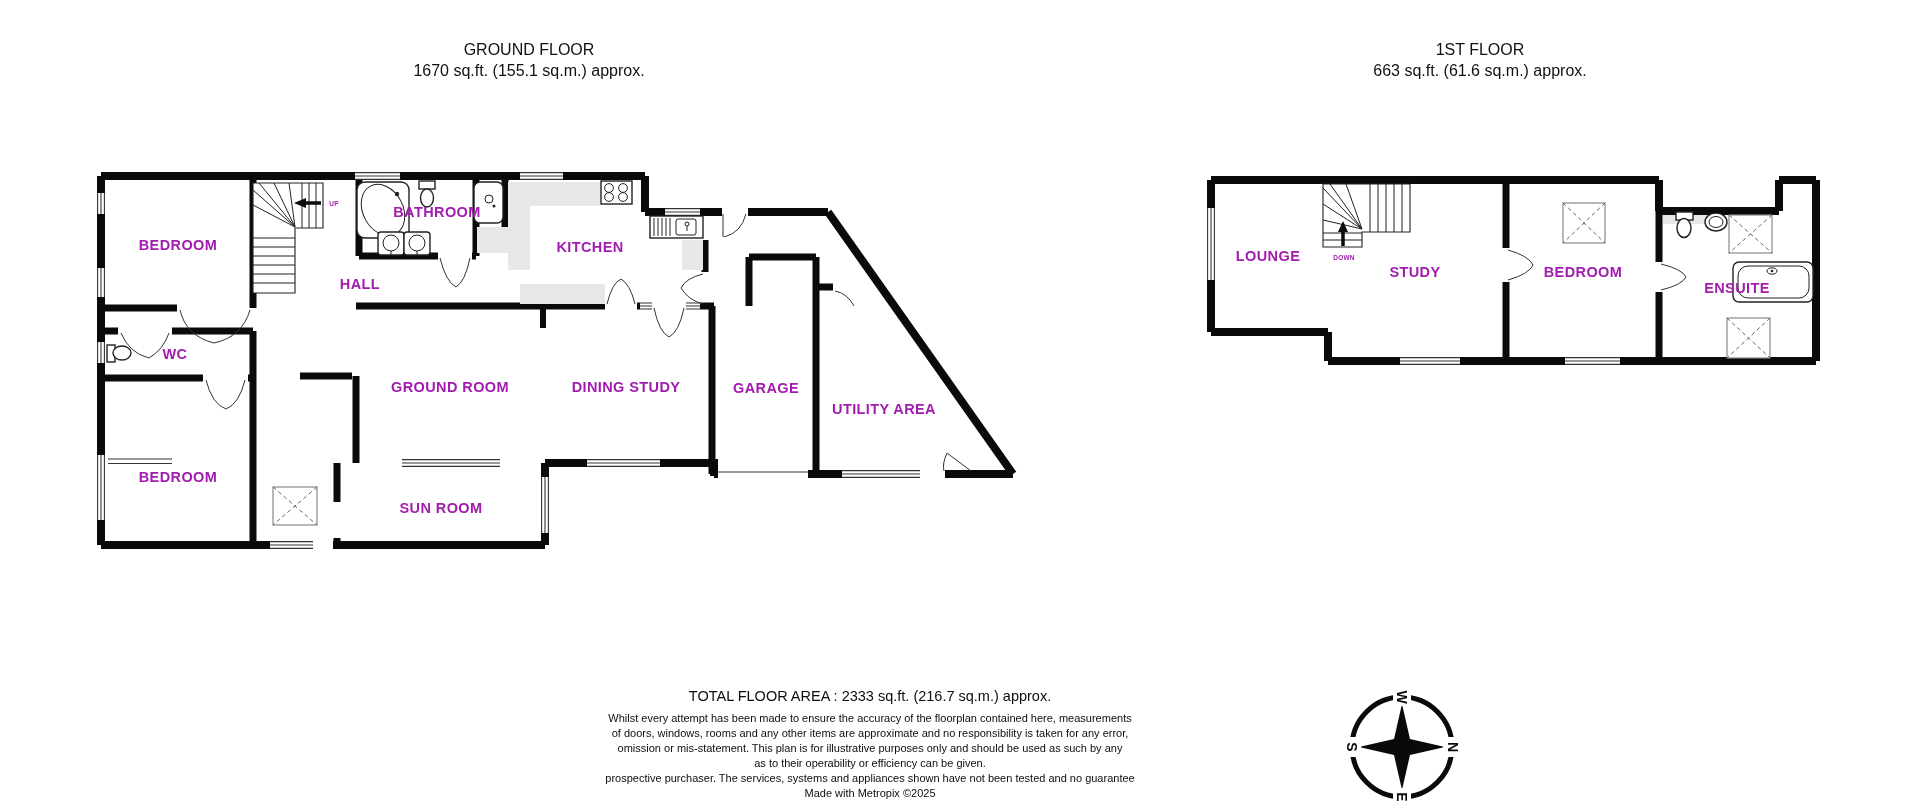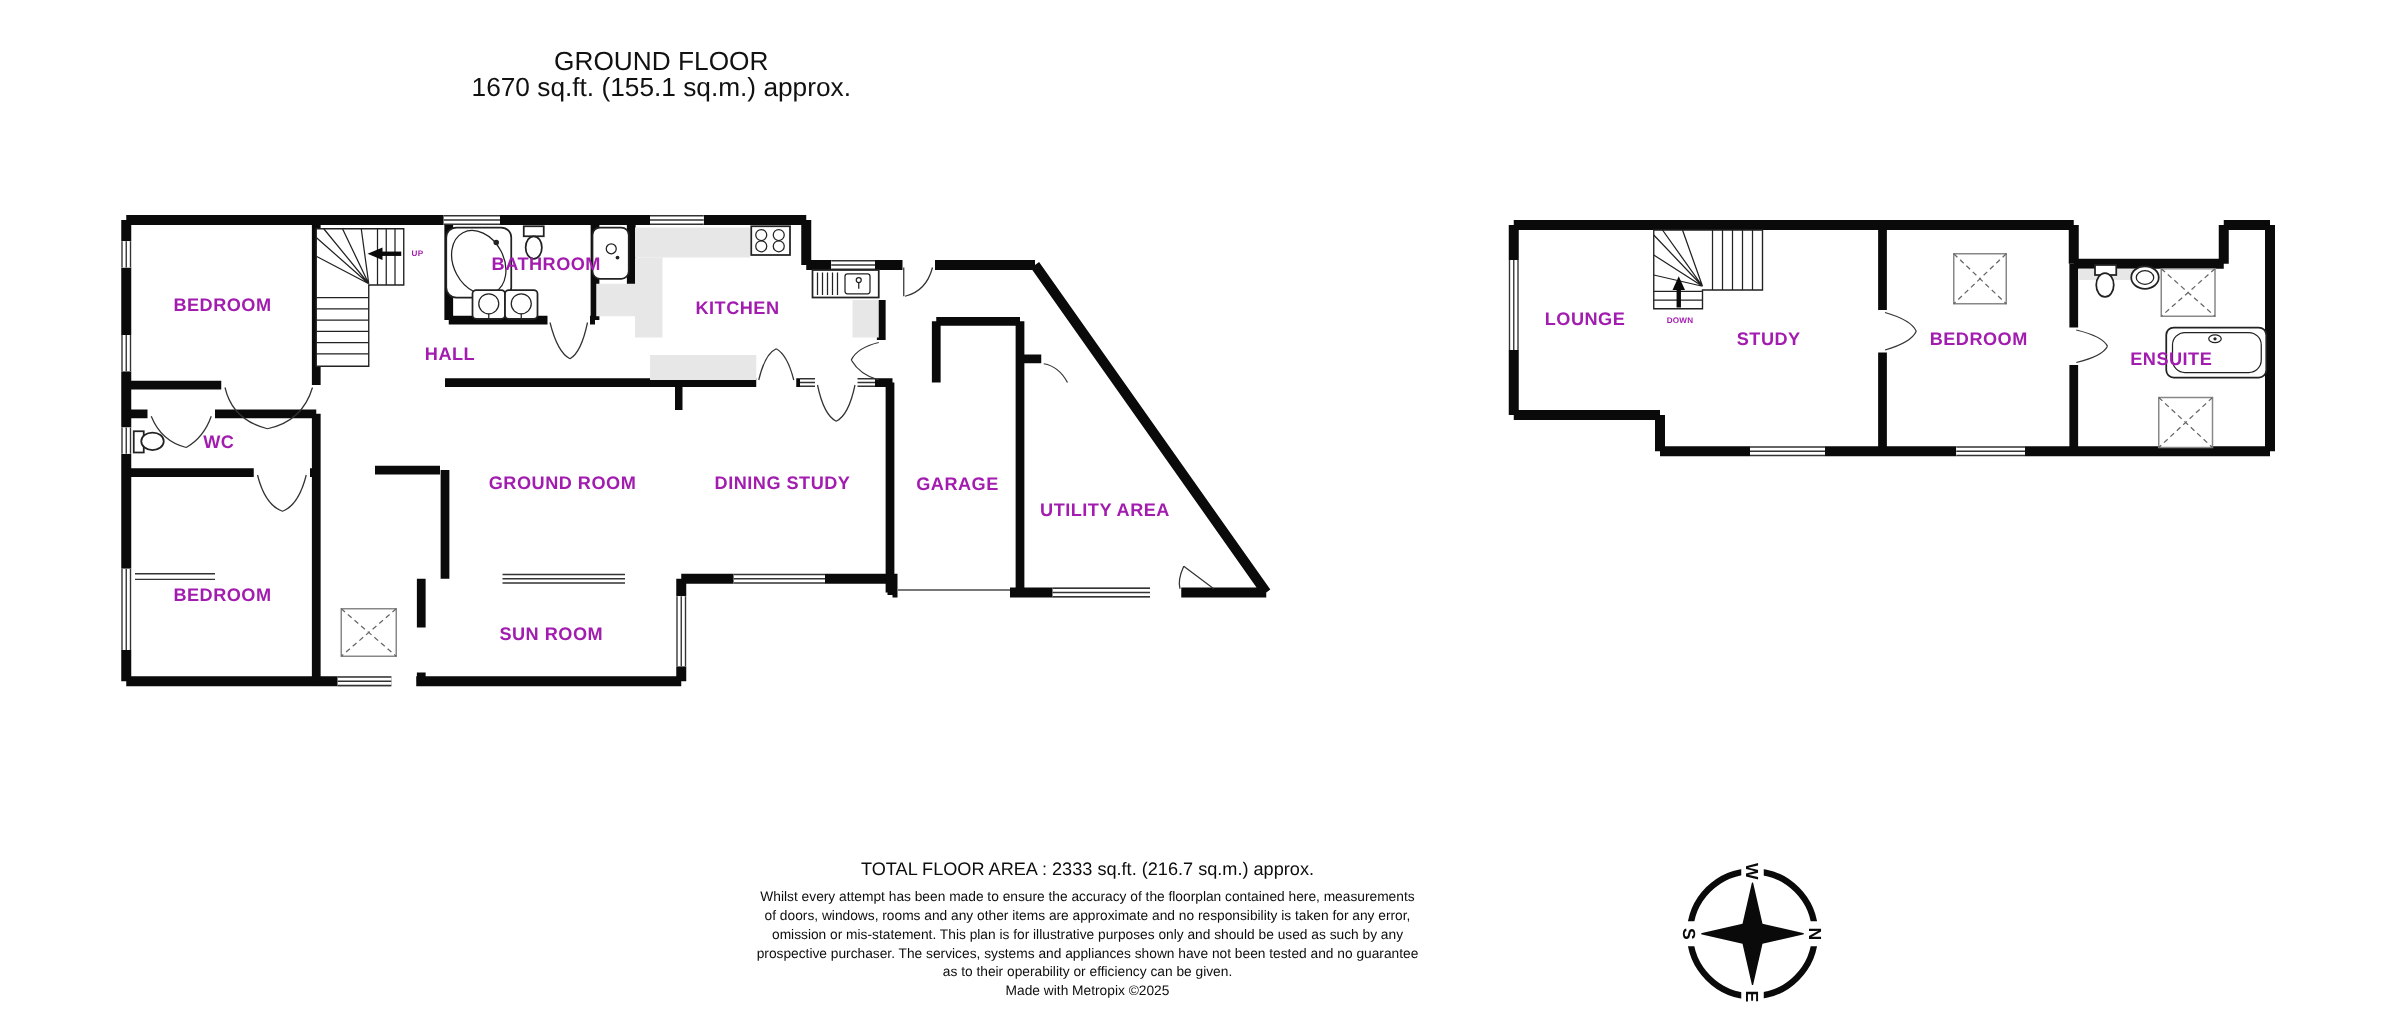--- a/index.html
+++ b/index.html
@@ -2,21 +2,21 @@
 <html><head>
 <meta charset="utf-8">
 <style>
   html,body{margin:0;padding:0;background:#fff;}
   body{width:1920px;height:809px;font-family:"Liberation Sans","DejaVu Sans",sans-serif;color:#0d0d0d;}
   #plan{position:relative;width:1920px;height:809px;overflow:hidden;background:#fff;}
   #plan svg{position:absolute;left:0;top:0;}
   .lbl{position:absolute;transform:translate(-50%,-50%);font-weight:bold;font-size:14.5px;
        letter-spacing:.4px;white-space:nowrap;color:#a21caf;}
   .lbl.tiny{font-size:6.5px;letter-spacing:.2px;}
-  .titleblock{position:absolute;transform:translateX(-50%);text-align:center;font-size:21px;
+  .titleblock{position:absolute;transform:translateX(-50%);text-align:center;font-size:16px;
        line-height:21px;white-space:nowrap;color:#111;}
   .footer{position:absolute;left:870px;top:688px;transform:translateX(-50%);text-align:center;white-space:nowrap;}
   .footer .total{font-size:14.5px;margin-bottom:7px;}
   .footer .dline{font-size:11px;line-height:15px;}
   .wall{stroke:#0a0a0a;stroke-width:8;fill:none;stroke-linecap:butt;}
   .iwall{stroke:#0a0a0a;stroke-width:7;fill:none;stroke-linecap:butt;}
   .stub{stroke:#0a0a0a;stroke-width:6;fill:none;}
   .winfill{fill:#fff;stroke:none;}
   .winline{stroke:#333;stroke-width:1.1;fill:none;}
   .thinline{stroke:#777;stroke-width:1.5;fill:none;}
@@ -284,20 +284,24 @@
     <text x="50" y="5" text-anchor="middle" font-size="14" font-weight="bold" fill="#0a0a0a">E</text>
     <text x="0" y="55.5" text-anchor="middle" font-size="14" font-weight="bold" fill="#0a0a0a">S</text>
     <text x="-50" y="5" text-anchor="middle" font-size="14" font-weight="bold" fill="#0a0a0a">W</text>
   </g>
 </svg>
 
   <div class="titleblock" style="left:529px;top:39px;">
     <div>GROUND FLOOR</div>
     <div>1670 sq.ft. (155.1 sq.m.) approx.</div>
   </div>
+  <div class="titleblock" style="left:1480px;top:39px;">
+    <div>1ST FLOOR</div>
+    <div>663 sq.ft. (61.6 sq.m.) approx.</div>
+  </div>
 
   <div class="lbl" style="left:178px;top:245px;">BEDROOM</div>
   <div class="lbl" style="left:437px;top:212px;">BATHROOM</div>
   <div class="lbl" style="left:590px;top:247px;">KITCHEN</div>
   <div class="lbl" style="left:360px;top:284px;">HALL</div>
   <div class="lbl" style="left:139px;top:354px;margin-left:36px;">WC</div>
   <div class="lbl" style="left:450px;top:387px;">GROUND ROOM</div>
   <div class="lbl" style="left:626px;top:387px;">DINING STUDY</div>
   <div class="lbl" style="left:766px;top:388px;">GARAGE</div>
   <div class="lbl" style="left:884px;top:409px;">UTILITY AREA</div>
@@ -309,18 +313,18 @@
   <div class="lbl" style="left:1415px;top:272px;">STUDY</div>
   <div class="lbl" style="left:1583px;top:272px;">BEDROOM</div>
   <div class="lbl" style="left:1737px;top:288px;">ENSUITE</div>
   <div class="lbl tiny" style="left:1344px;top:257px;">DOWN</div>
 
   <div class="footer">
     <div class="total">TOTAL FLOOR AREA : 2333 sq.ft. (216.7 sq.m.) approx.</div>
     <div class="dline">Whilst every attempt has been made to ensure the accuracy of the floorplan contained here, measurements</div>
     <div class="dline">of doors, windows, rooms and any other items are approximate and no responsibility is taken for any error,</div>
     <div class="dline">omission or mis-statement. This plan is for illustrative purposes only and should be used as such by any</div>
+    <div class="dline">as to their operability or efficiency can be given.</div>
     <div class="dline">prospective purchaser. The services, systems and appliances shown have not been tested and no guarantee</div>
-    <div class="dline">as to their operability or efficiency can be given.</div>
     <div class="dline">Made with Metropix ©2025</div>
   </div>
 
 </div>
 
 </body></html>

